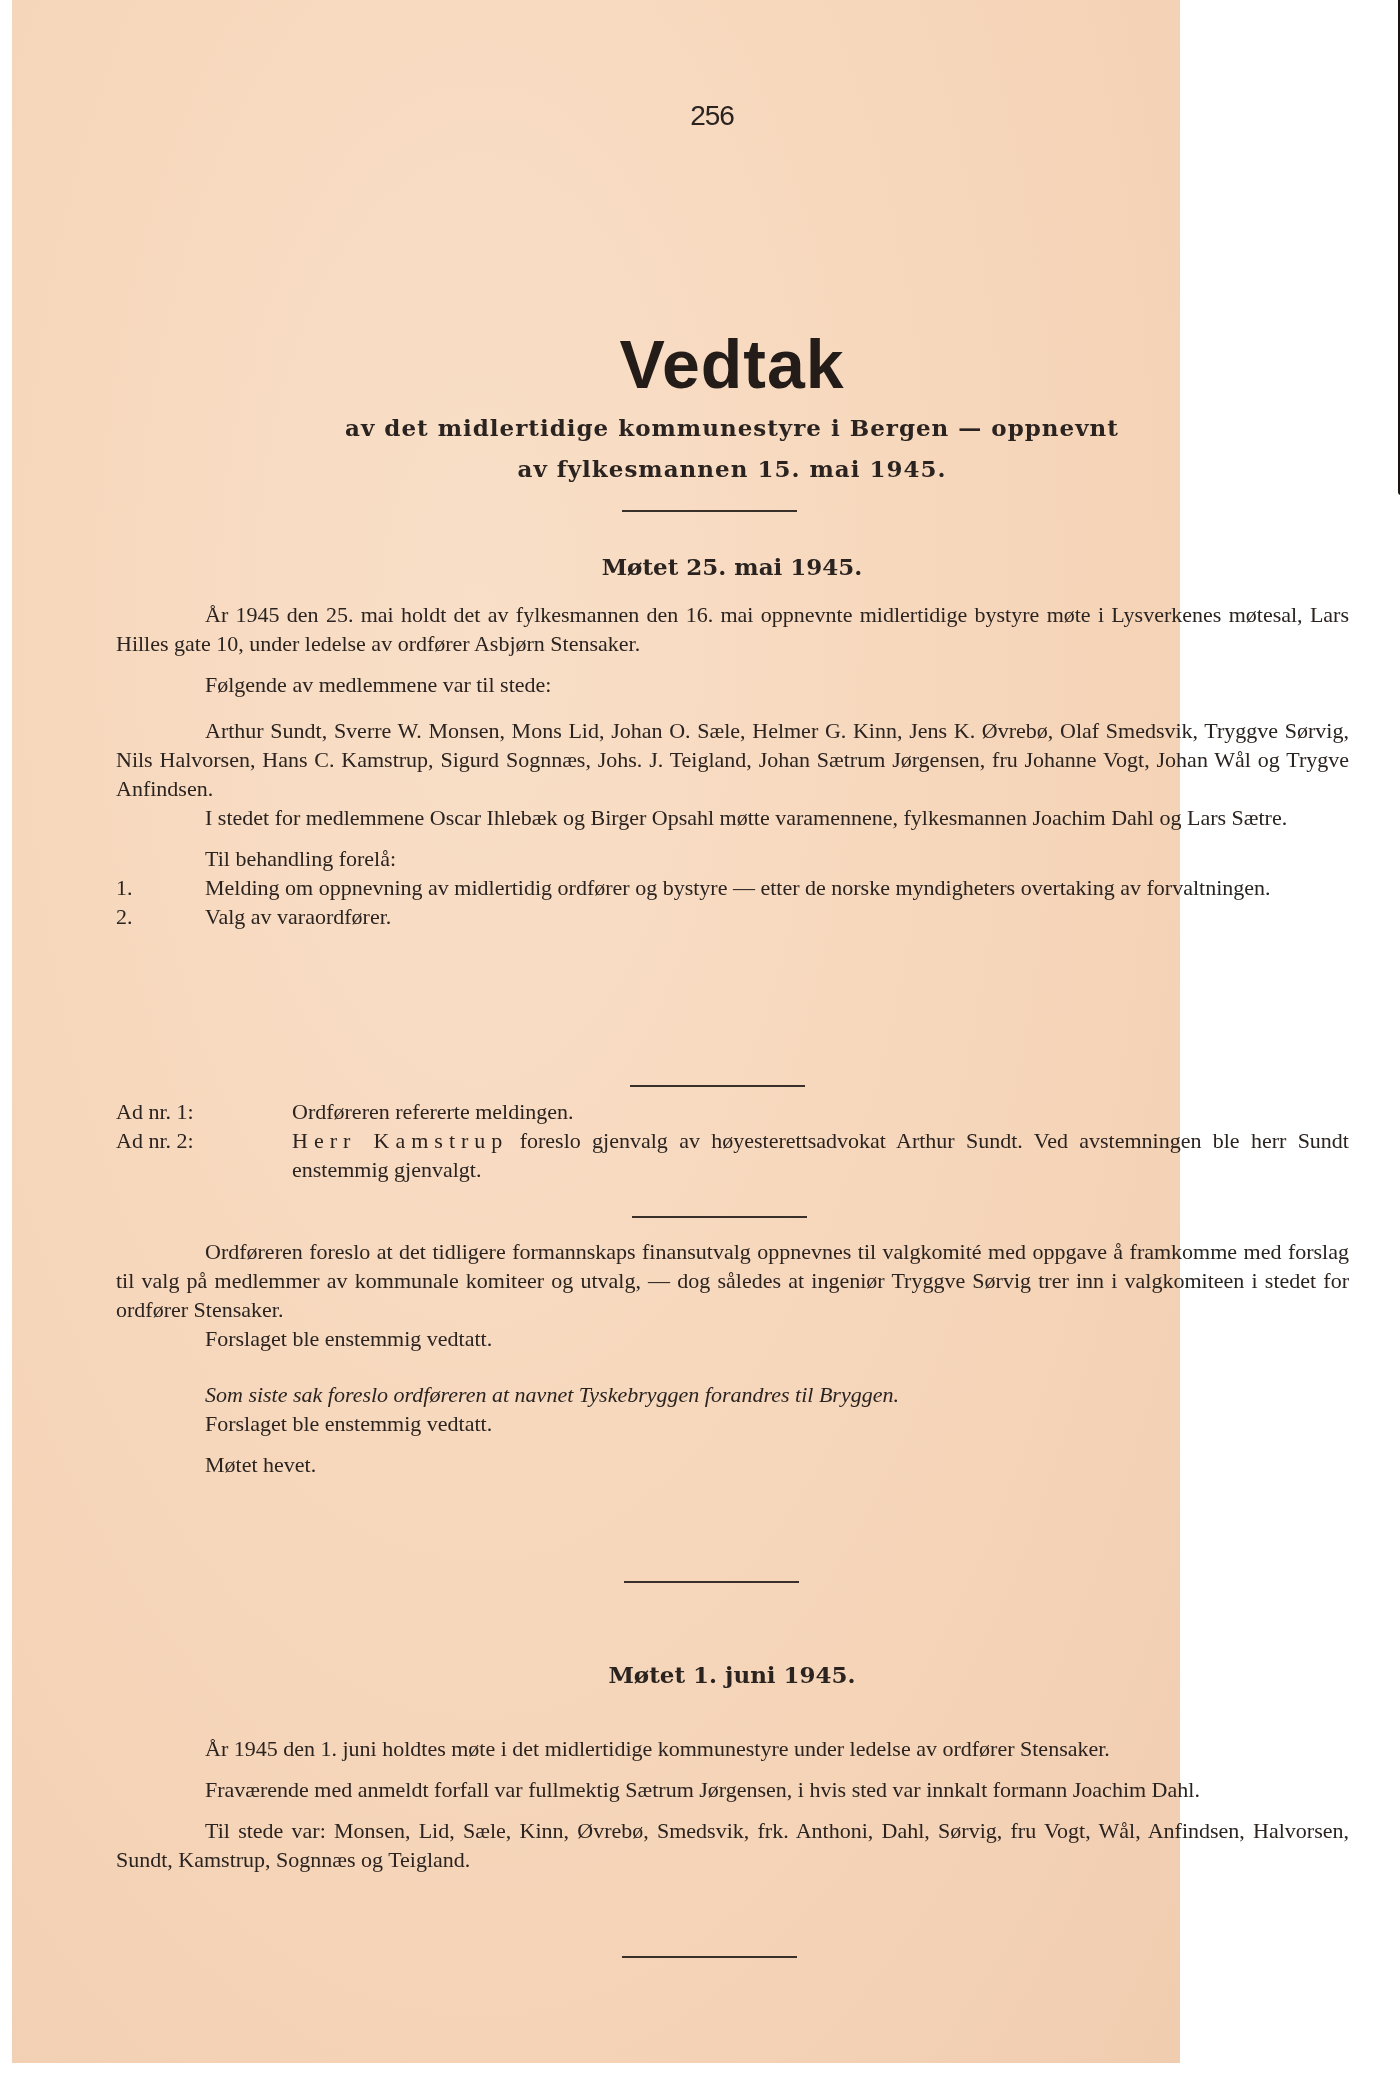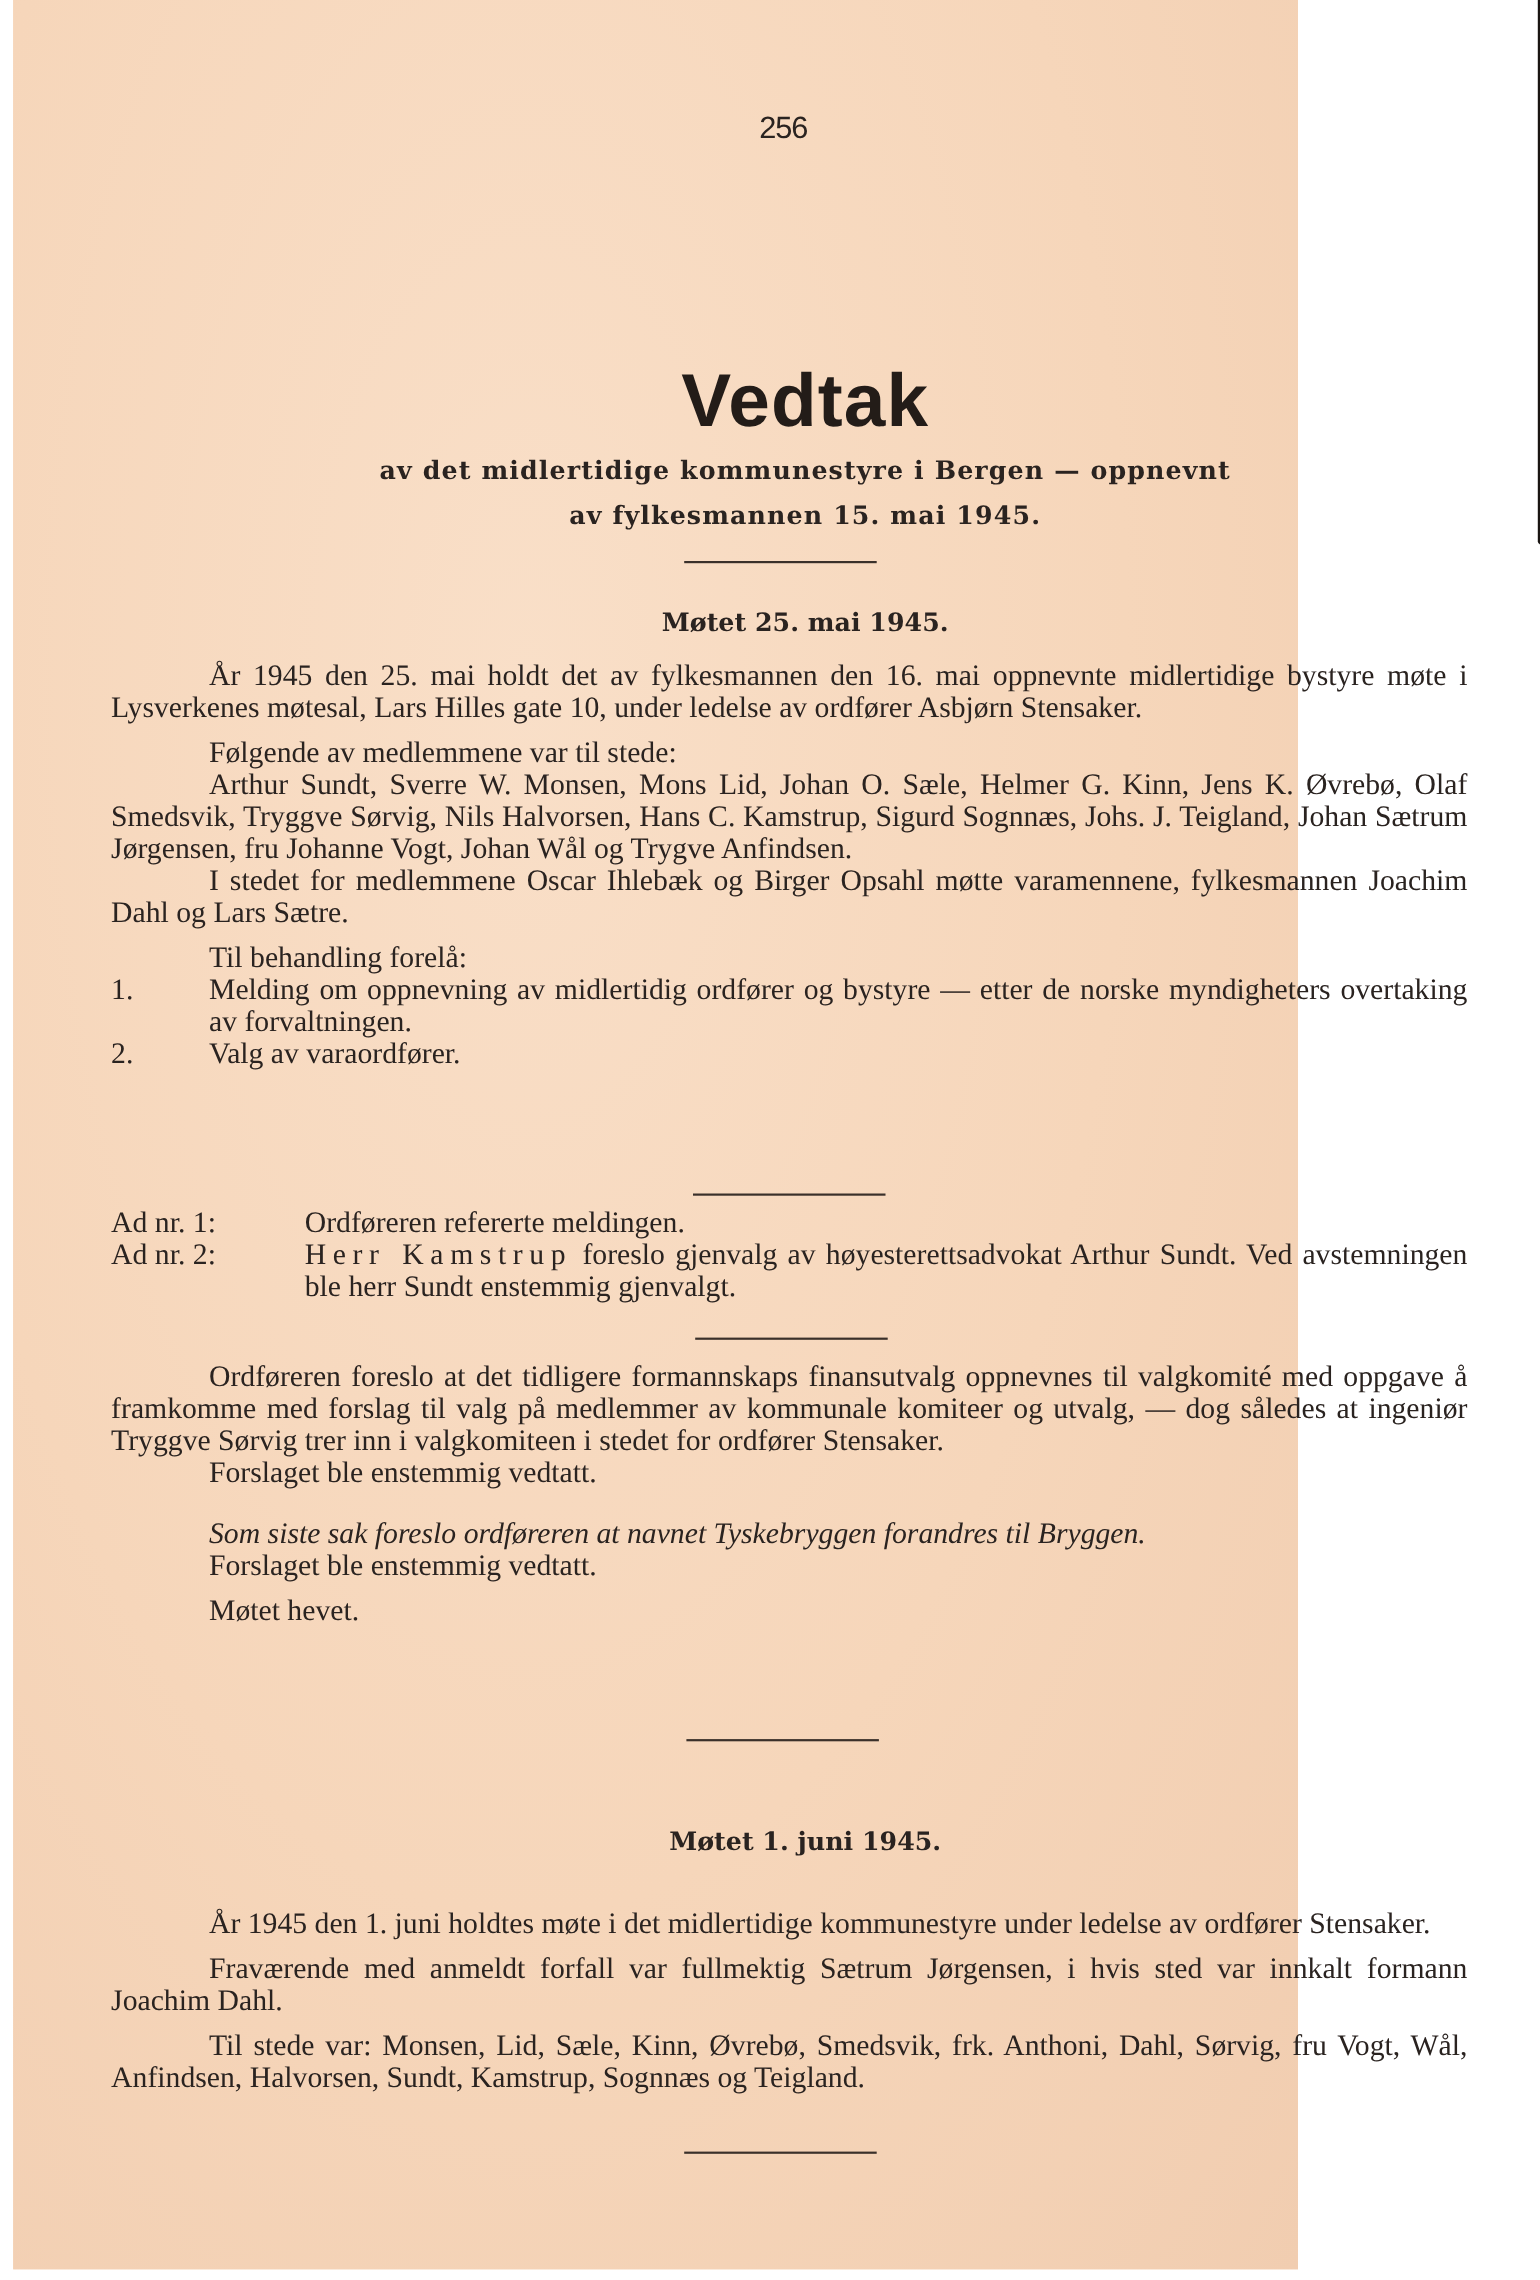--- a/index.html
+++ b/index.html
@@ -52,22 +52,22 @@
       position: absolute; height: 2px; background: #3a302a;
     }
     .heading {
       left: 0; width: 1440px;
       text-align: center;
       font-family: "DejaVu Serif", serif;
       font-weight: bold; font-size: 23px;
       color: #2a2320;
     }
     .body {
-      left: 89px; width: 1233px;
-      font-size: 27px; line-height: 29px;
+      left: 104px; width: 1233px;
+      font-size: 22px; line-height: 29px;
       text-align: justify;
       text-align-last: left;
     }
     .body p { margin: 0; }
     .indent { text-indent: 89px; }
     .ind-block { padding-left: 89px; }
     .list-item { display: flex; }
     .list-num { width: 89px; text-align: right; padding-right: 11px; box-sizing: border-box; flex: 0 0 89px; }
     .list-text { flex: 1; }
     .ad-row { display: flex; }
@@ -88,21 +88,21 @@
   <div class="abs subtitle sub1">av det midlertidige kommunestyre i Bergen — oppnevnt</div>
   <div class="abs subtitle sub2">av fylkesmannen 15. mai 1945.</div>
 
   <div class="rule" style="left:610px; top:510px; width:175px;"></div>
 
   <div class="abs heading" style="top:553px;">Møtet 25. mai 1945.</div>
 
   <div class="abs body" style="top:600px;">
     <p class="indent">År 1945 den 25. mai holdt det av fylkesmannen den 16. mai oppnevnte midlertidige bystyre møte i Lysverkenes møtesal, Lars Hilles gate 10, under ledelse av ordfører Asbjørn Stensaker.</p>
     <p class="indent" style="margin-top:12px;">Følgende av medlemmene var til stede:</p>
-    <p class="indent" style="margin-top:0;">Arthur Sundt, Sverre W. Monsen, Mons Lid, Johan O. Sæle, Helmer G. Kinn, Jens K. Øvrebø, Olaf Smedsvik, Tryggve Sørvig, Nils Halvorsen, Hans C. Kamstrup, Sigurd Sognnæs, Johs. J. Teigland, Johan Sætrum Jørgensen, fru Johanne Vogt, Johan Wål og Trygve Anfindsen.</p>
+    <p class="indent" style="margin-top:17px;">Arthur Sundt, Sverre W. Monsen, Mons Lid, Johan O. Sæle, Helmer G. Kinn, Jens K. Øvrebø, Olaf Smedsvik, Tryggve Sørvig, Nils Halvorsen, Hans C. Kamstrup, Sigurd Sognnæs, Johs. J. Teigland, Johan Sætrum Jørgensen, fru Johanne Vogt, Johan Wål og Trygve Anfindsen.</p>
     <p class="indent">I stedet for medlemmene Oscar Ihlebæk og Birger Opsahl møtte varamennene, fylkesmannen Joachim Dahl og Lars Sætre.</p>
     <p class="indent" style="margin-top:12px;">Til behandling forelå:</p>
     <div class="list-item">
       <span class="list-num">1.</span>
       <span class="list-text">Melding om oppnevning av midlertidig ordfører og bystyre — etter de norske myndigheters overtaking av forvaltningen.</span>
     </div>
     <div class="list-item">
       <span class="list-num">2.</span>
       <span class="list-text">Valg av varaordfører.</span>
     </div>

